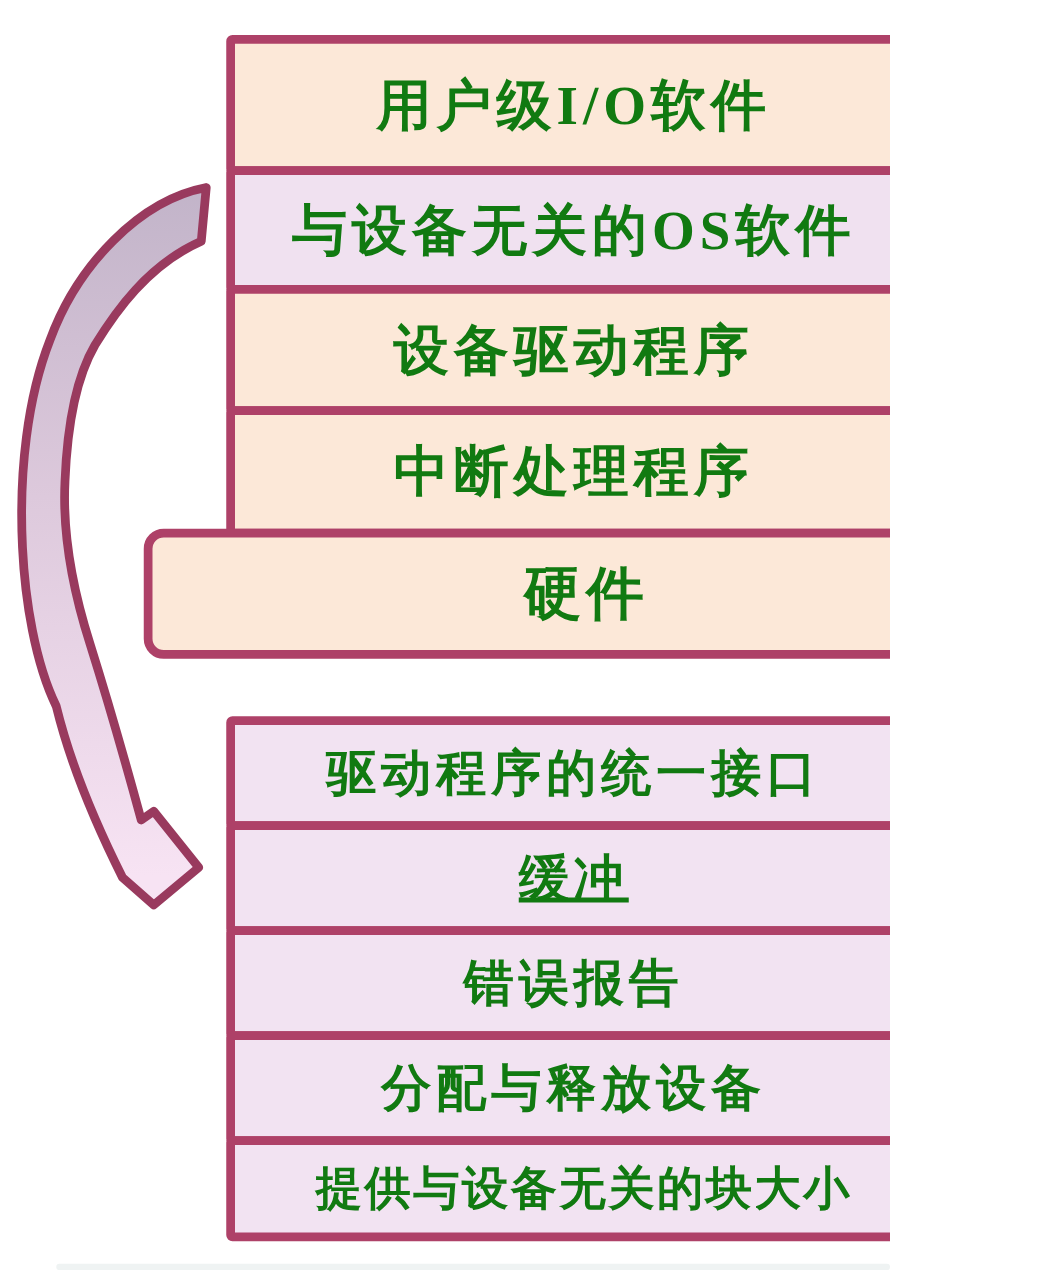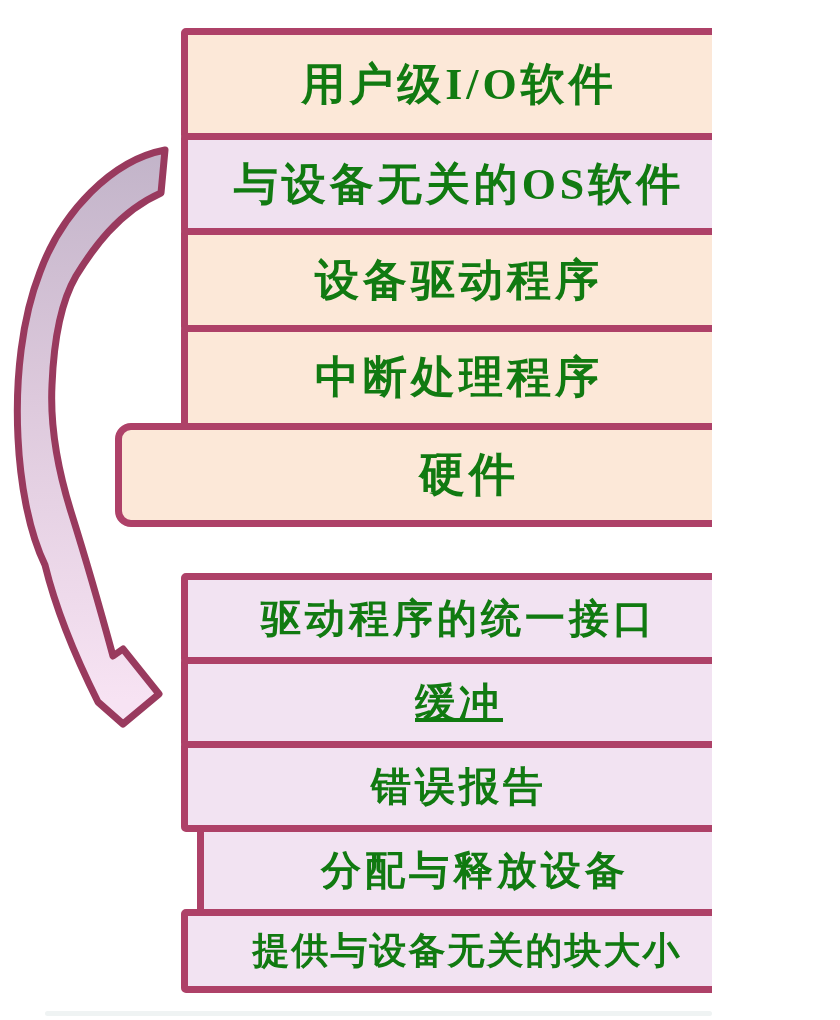--- a/index.html
+++ b/index.html
@@ -122,21 +122,21 @@
   </div>
 
   <div class="box bottom-box" style="top:657px;height:91px;text-decoration:underline;">
     <span>缓冲</span>
   </div>
 
   <div class="box bottom-box" style="top:741px;height:91px;">
     <span>错误报告</span>
   </div>
 
-  <div class="box bottom-box" style="top:825px;height:91px;margin-left:16px;">
+  <div class="box bottom-box" style="top:825px;height:91px;">
     <span>分配与释放设备</span>
   </div>
 
   <div class="box bottom-box small-text" style="top:909px;height:84px;padding-left:16px;">
     <span>提供与设备无关的块大小</span>
   </div>
 
   <div id="bottom-edge-line"></div>
 
 </div>

